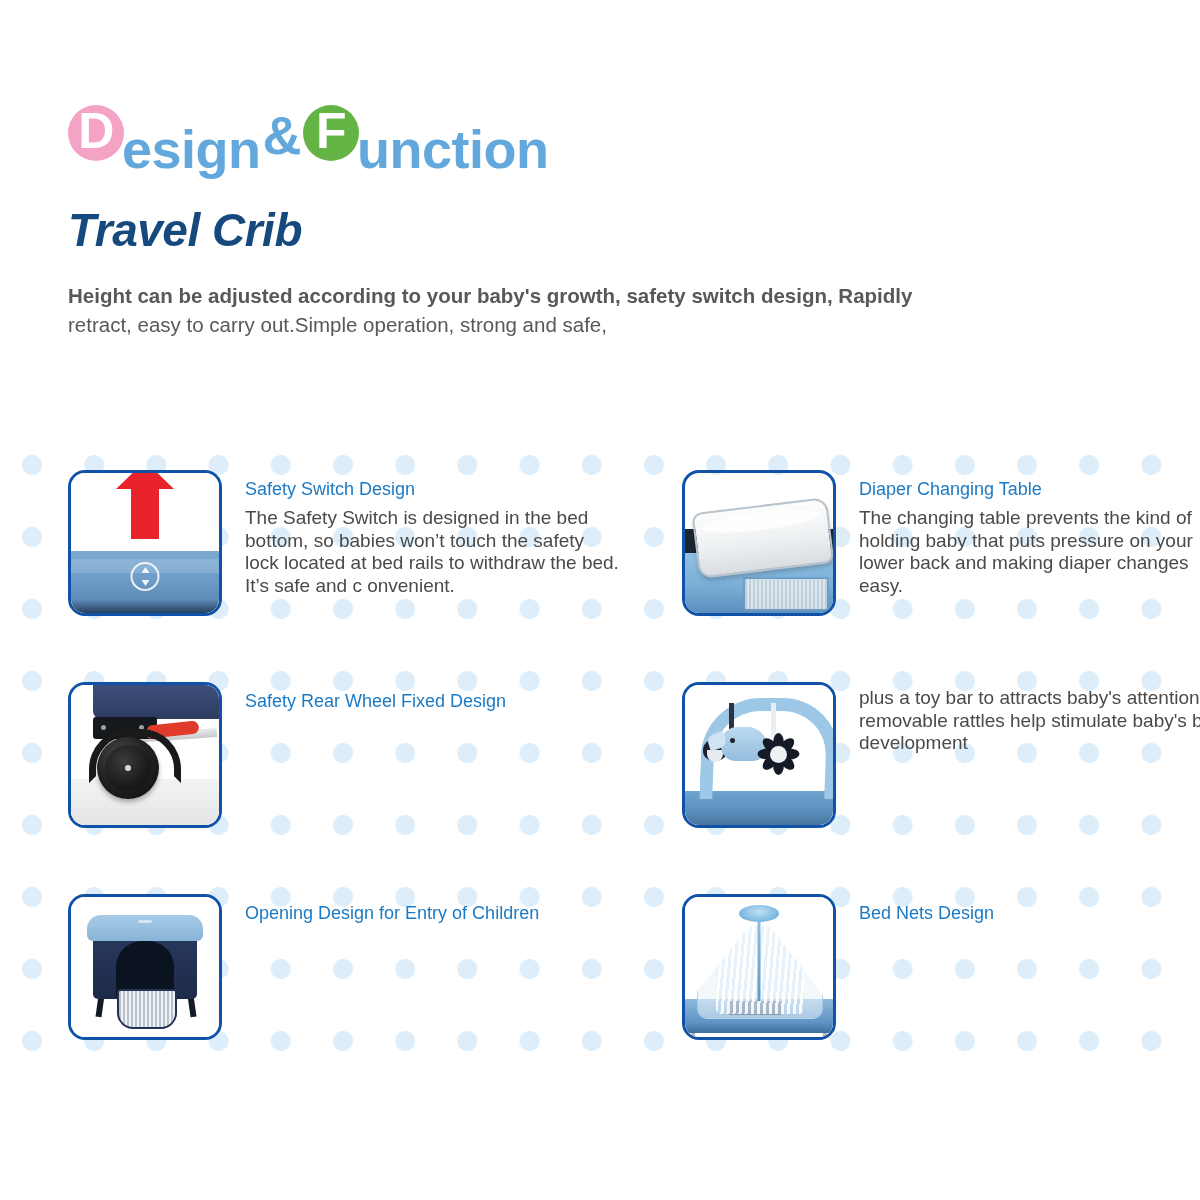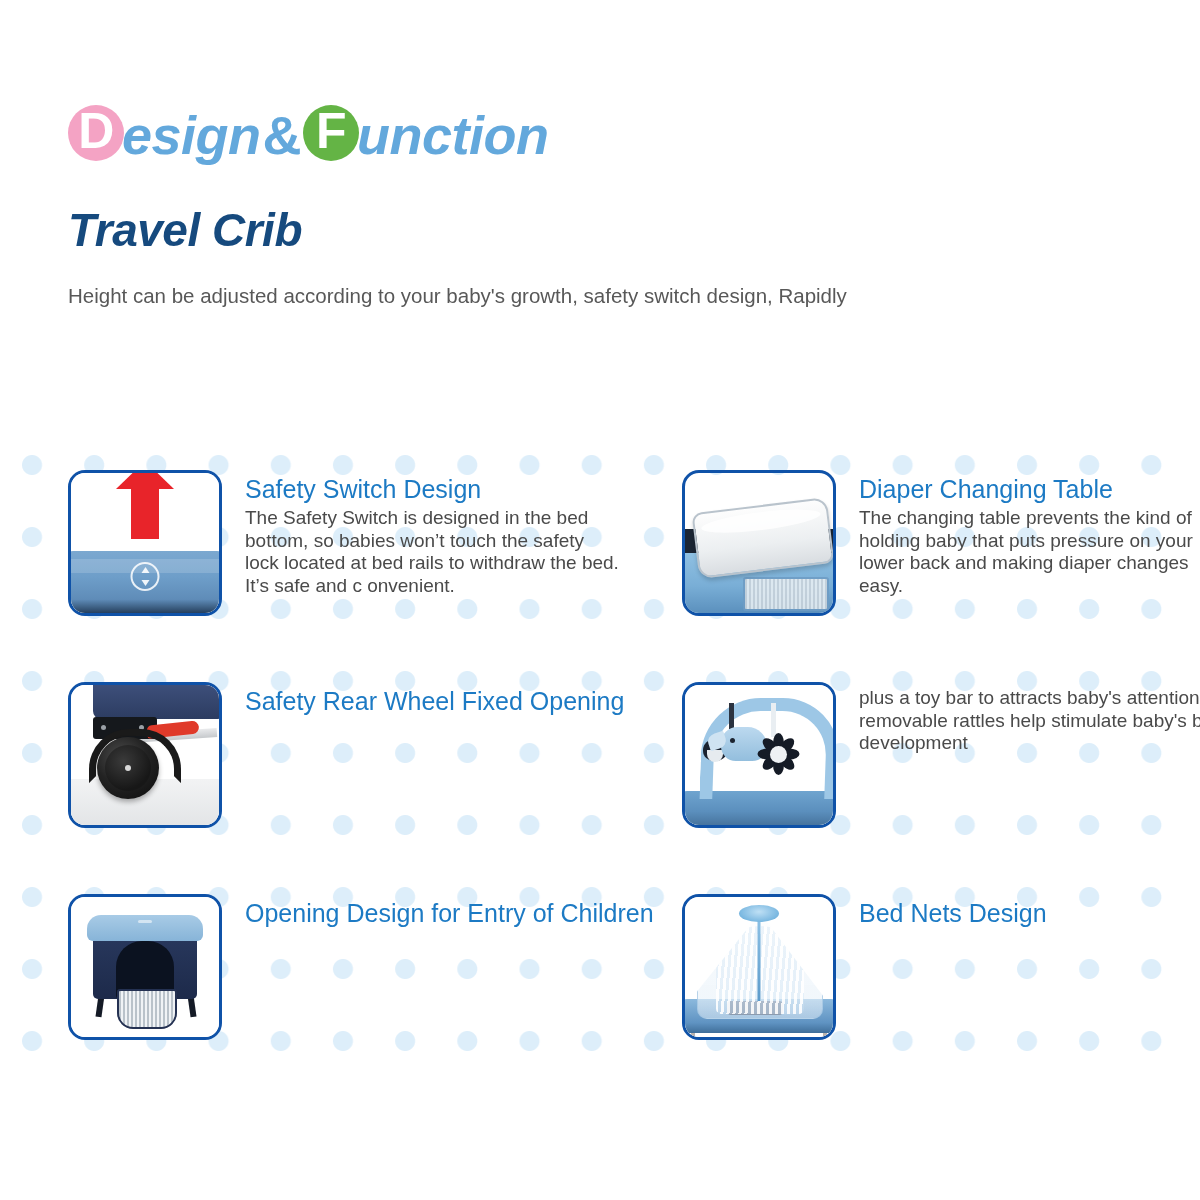--- a/index.html
+++ b/index.html
@@ -59,21 +59,21 @@
     border-radius: 50%;
     color: #ffffff;
     font-size: 50px;
     font-weight: bold;
     line-height: 1;
     margin-right: -2px;
   }
   .cap-circle.pink { background: #f4a3c4; }
   .cap-circle.green { background: #64b445; }
   .cap-circle span { position: relative; top: -2px; }
-  .brand-word { position: relative; top: 2px; font-style: italic; }
+  .brand-word { position: relative; top: 16px; }
   .brand-amp { position: relative; top: 2px; padding: 0 2px; }
 
   
   #product-title {
     position: absolute;
     left: 68px;
     top: 203px;
     font-size: 46px;
     font-weight: bold;
     font-style: italic;
@@ -88,20 +88,21 @@
     left: 68px;
     top: 281px;
     width: 1058px;
     font-size: 20.5px;
     line-height: 29px;
     color: #585858;
   }
   #intro-paragraph .justified {
     text-align: justify;
     text-justify: inter-word;
+    font-weight: bold;
   }
   #intro-paragraph .plain { text-align: left; }
 
   
   .feature {
     position: absolute;
     display: flex;
     align-items: flex-start;
   }
   .feature.col-left  { left: 68px;  width: 555px; }
@@ -125,21 +126,21 @@
     inset: 0;
   }
 
   .feature-text {
     flex: 1 1 auto;
     padding-left: 23px;
     padding-top: 5px;
   }
   .feature-title {
     color: #1c7ac4;
-    font-size: 25px;
+    font-size: 18px;
     line-height: 28px;
     margin-bottom: 4px;
     white-space: nowrap;
   }
   .feature-desc {
     color: #4a4a4a;
     font-size: 19px;
     line-height: 22.5px;
   }
 
@@ -568,20 +569,21 @@
       <span class="cap-circle green">
         <span>F</span>
       </span>
       <span class="brand-word">unction</span>
   </div>
 
   <div id="product-title">Travel Crib</div>
 
   <div id="intro-paragraph">
     <div class="justified">Height can be adjusted according to your baby's growth, safety switch design,  Rapidly</div>
+    <div class="plain">retract, easy to carry out.Simple operation, strong and safe,</div>
   </div>
 
   <div class="feature col-left row-1">
     <div class="thumb-frame">
       <div class="art art-switch">
         <div class="rail"></div>
         <div class="lock"></div>
         <div class="arrow"></div>
       </div>
     </div>
@@ -615,21 +617,21 @@
         <div class="bracket">
             <i class="a"></i>
             <i class="b"></i>
           </div>
         <div class="lever"></div>
         <div class="fender"></div>
         <div class="tire"></div>
       </div>
     </div>
     <div class="feature-text">
-      <div class="feature-title">Safety Rear Wheel Fixed Opening</div>
+      <div class="feature-title">Safety Rear Wheel Fixed Design</div>
     </div>
   </div>
 
   <div class="feature col-right row-2">
     <div class="thumb-frame">
       <div class="art art-doll">
         <div class="mattress"></div>
         <div class="arch"></div>
         <div class="strap s1"></div>
         <div class="strap s2"></div>

